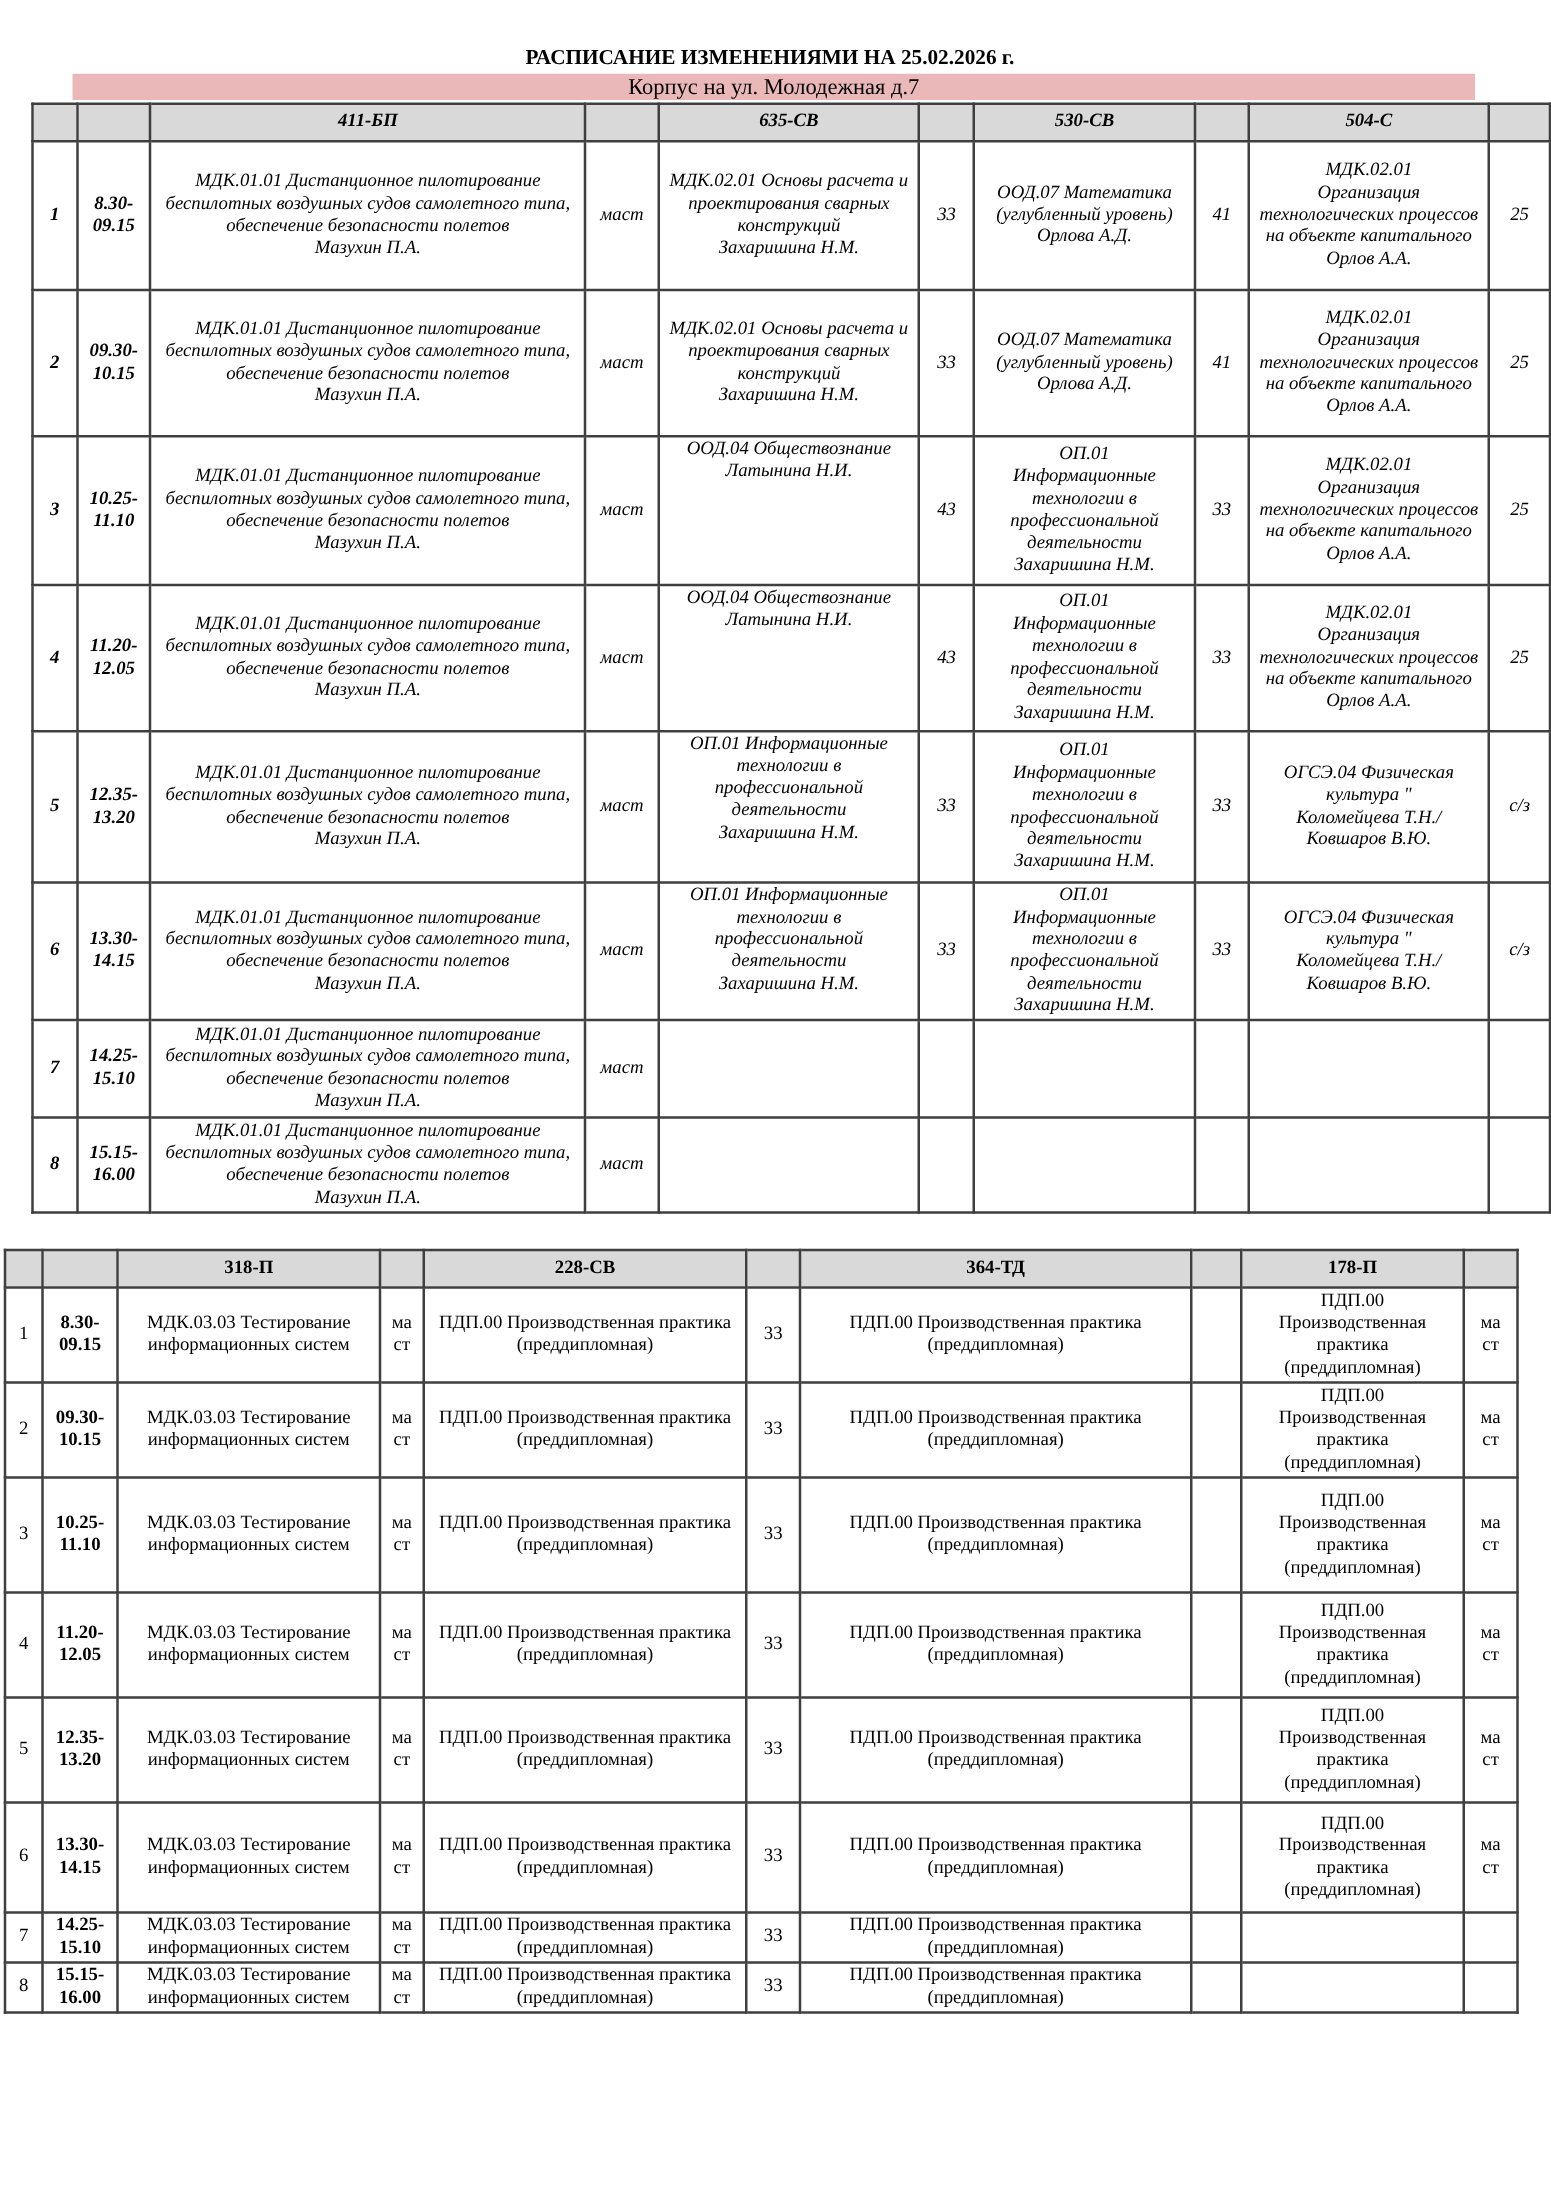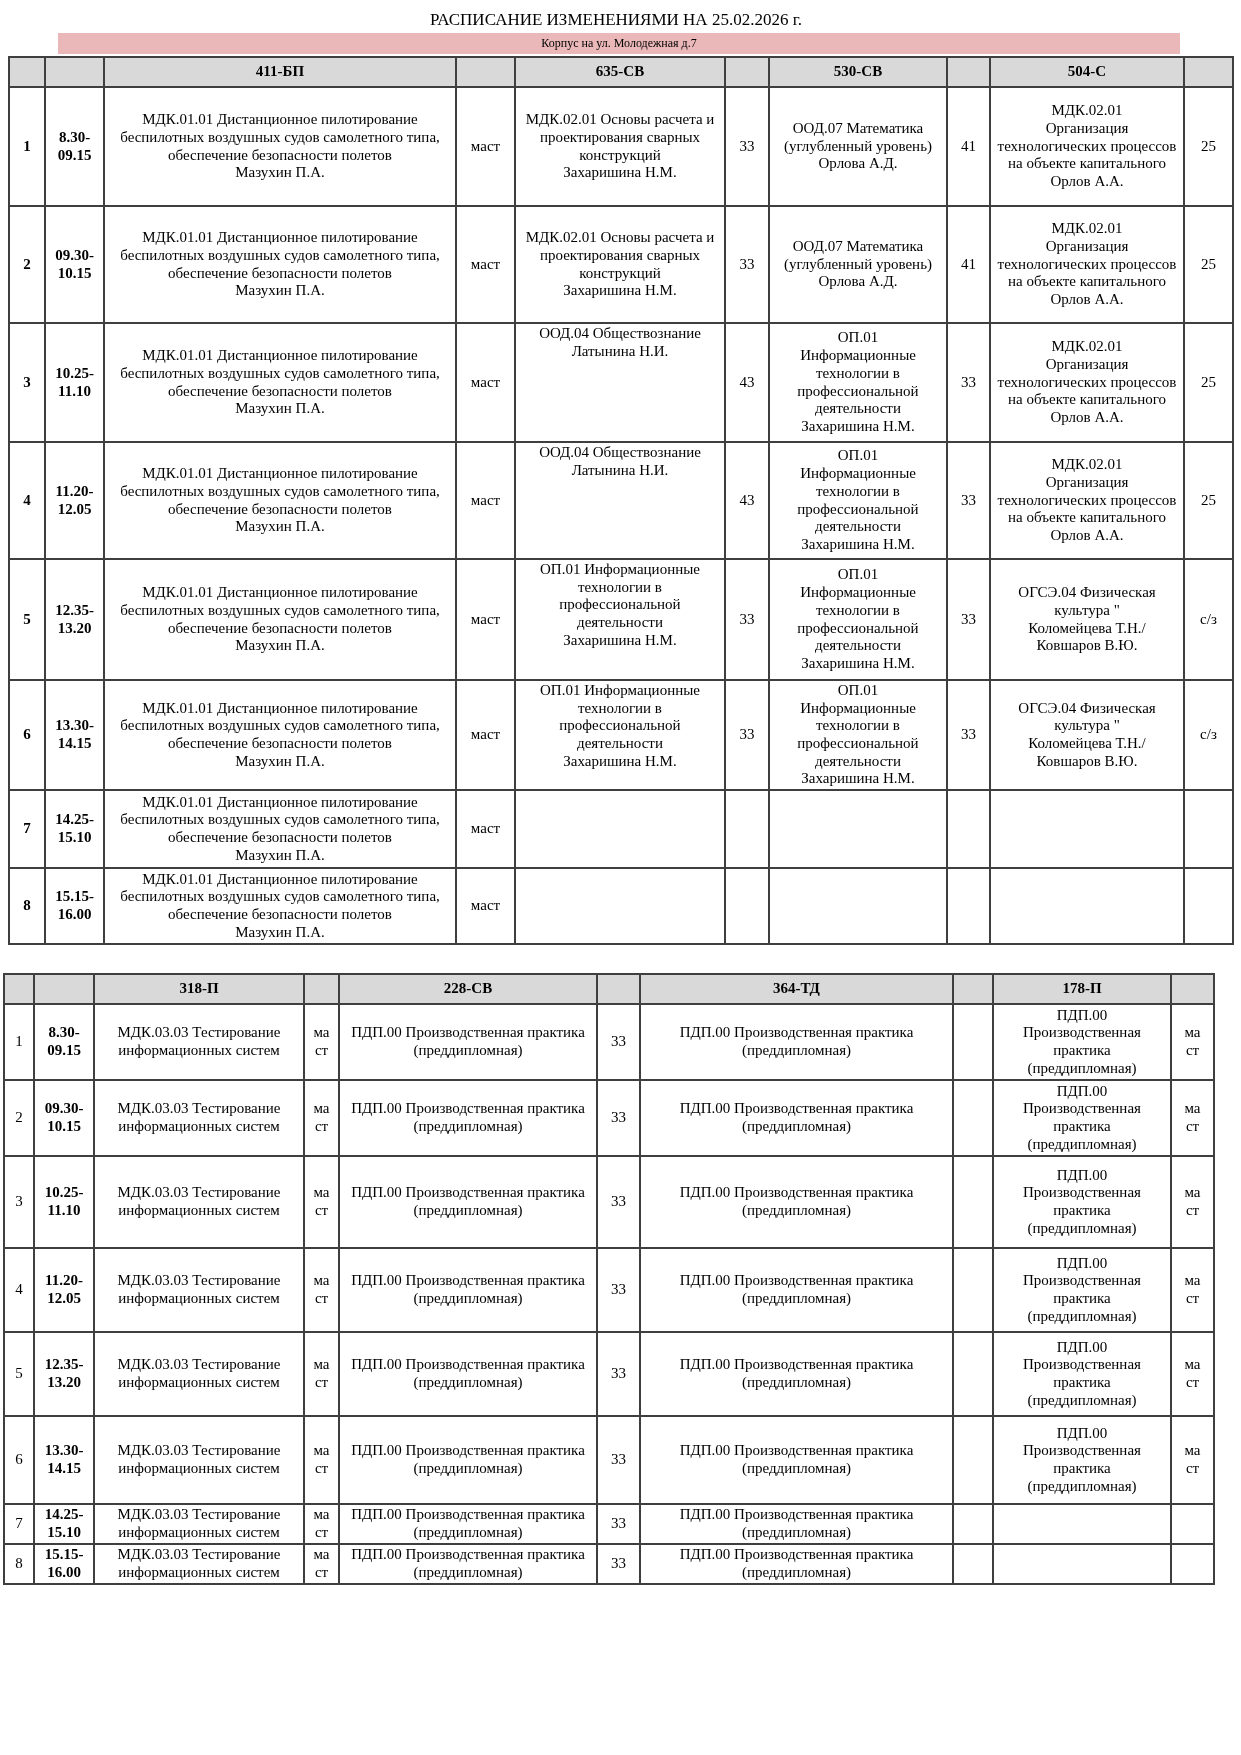--- a/index.html
+++ b/index.html
@@ -1,21 +1,21 @@
 <!DOCTYPE html>
 <html><head>
 <meta charset="utf-8">
 <style>
   html,body{margin:0;padding:0;background:#ffffff;}
   body{width:1241px;height:1755px;font-family:"Liberation Serif",serif;color:#000;}
-  .title{padding-top:10px;width:1232px;text-align:center;font-weight:normal;font-size:17px;}
+  .title{padding-top:36px;width:1232px;text-align:center;font-weight:bold;font-size:17px;}
   .banner{margin:3px 0 2px 58px;width:1122px;height:21px;line-height:21px;
-          background:#eab8b8;text-align:center;font-size:12px;}
+          background:#eab8b8;text-align:center;font-size:18px;}
   table{border-collapse:collapse;table-layout:fixed;}
-  #t1{margin-left:8px;}
+  #t1{margin-left:25px;font-style:italic;}
   #t2{margin-left:3px;margin-top:28px;}
   td{border:2px solid #3f3f3f;text-align:center;vertical-align:middle;
      font-size:15px;line-height:1.18;padding:1px 3px;white-space:pre-line;overflow:hidden;}
   tr.head td{background:#d9d9d9;font-weight:bold;height:26px;}
   td.num,td.time{font-weight:bold;}
   #t2 td.num{font-weight:normal;}
   td.top{vertical-align:top;}
 </style>
 </head>
 <body>

